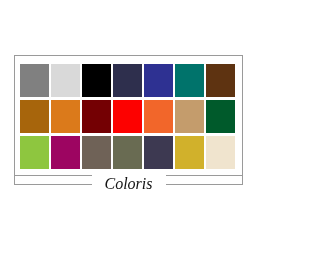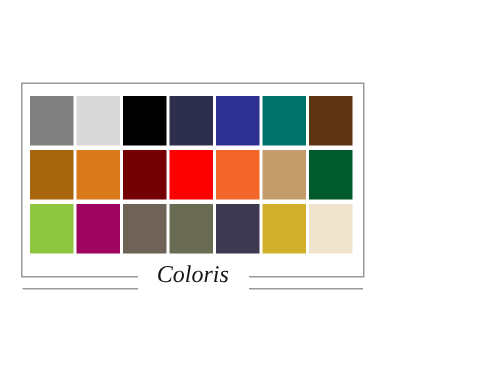--- a/index.html
+++ b/index.html
@@ -44,21 +44,21 @@
   }
 
   
   #legend-band {
     position: absolute;
     left: 0;
     right: 0;
     bottom: -9px;
     height: 18px;
     display: flex;
-    align-items: flex-end;
+    align-items: flex-start;
     justify-content: center;
     pointer-events: none;
   }
   #legend-rule-left,
   #legend-rule-right {
     height: 1px;
     background: #9a9a9a;
     flex: 1 1 auto;
   }
   #legend-label {

